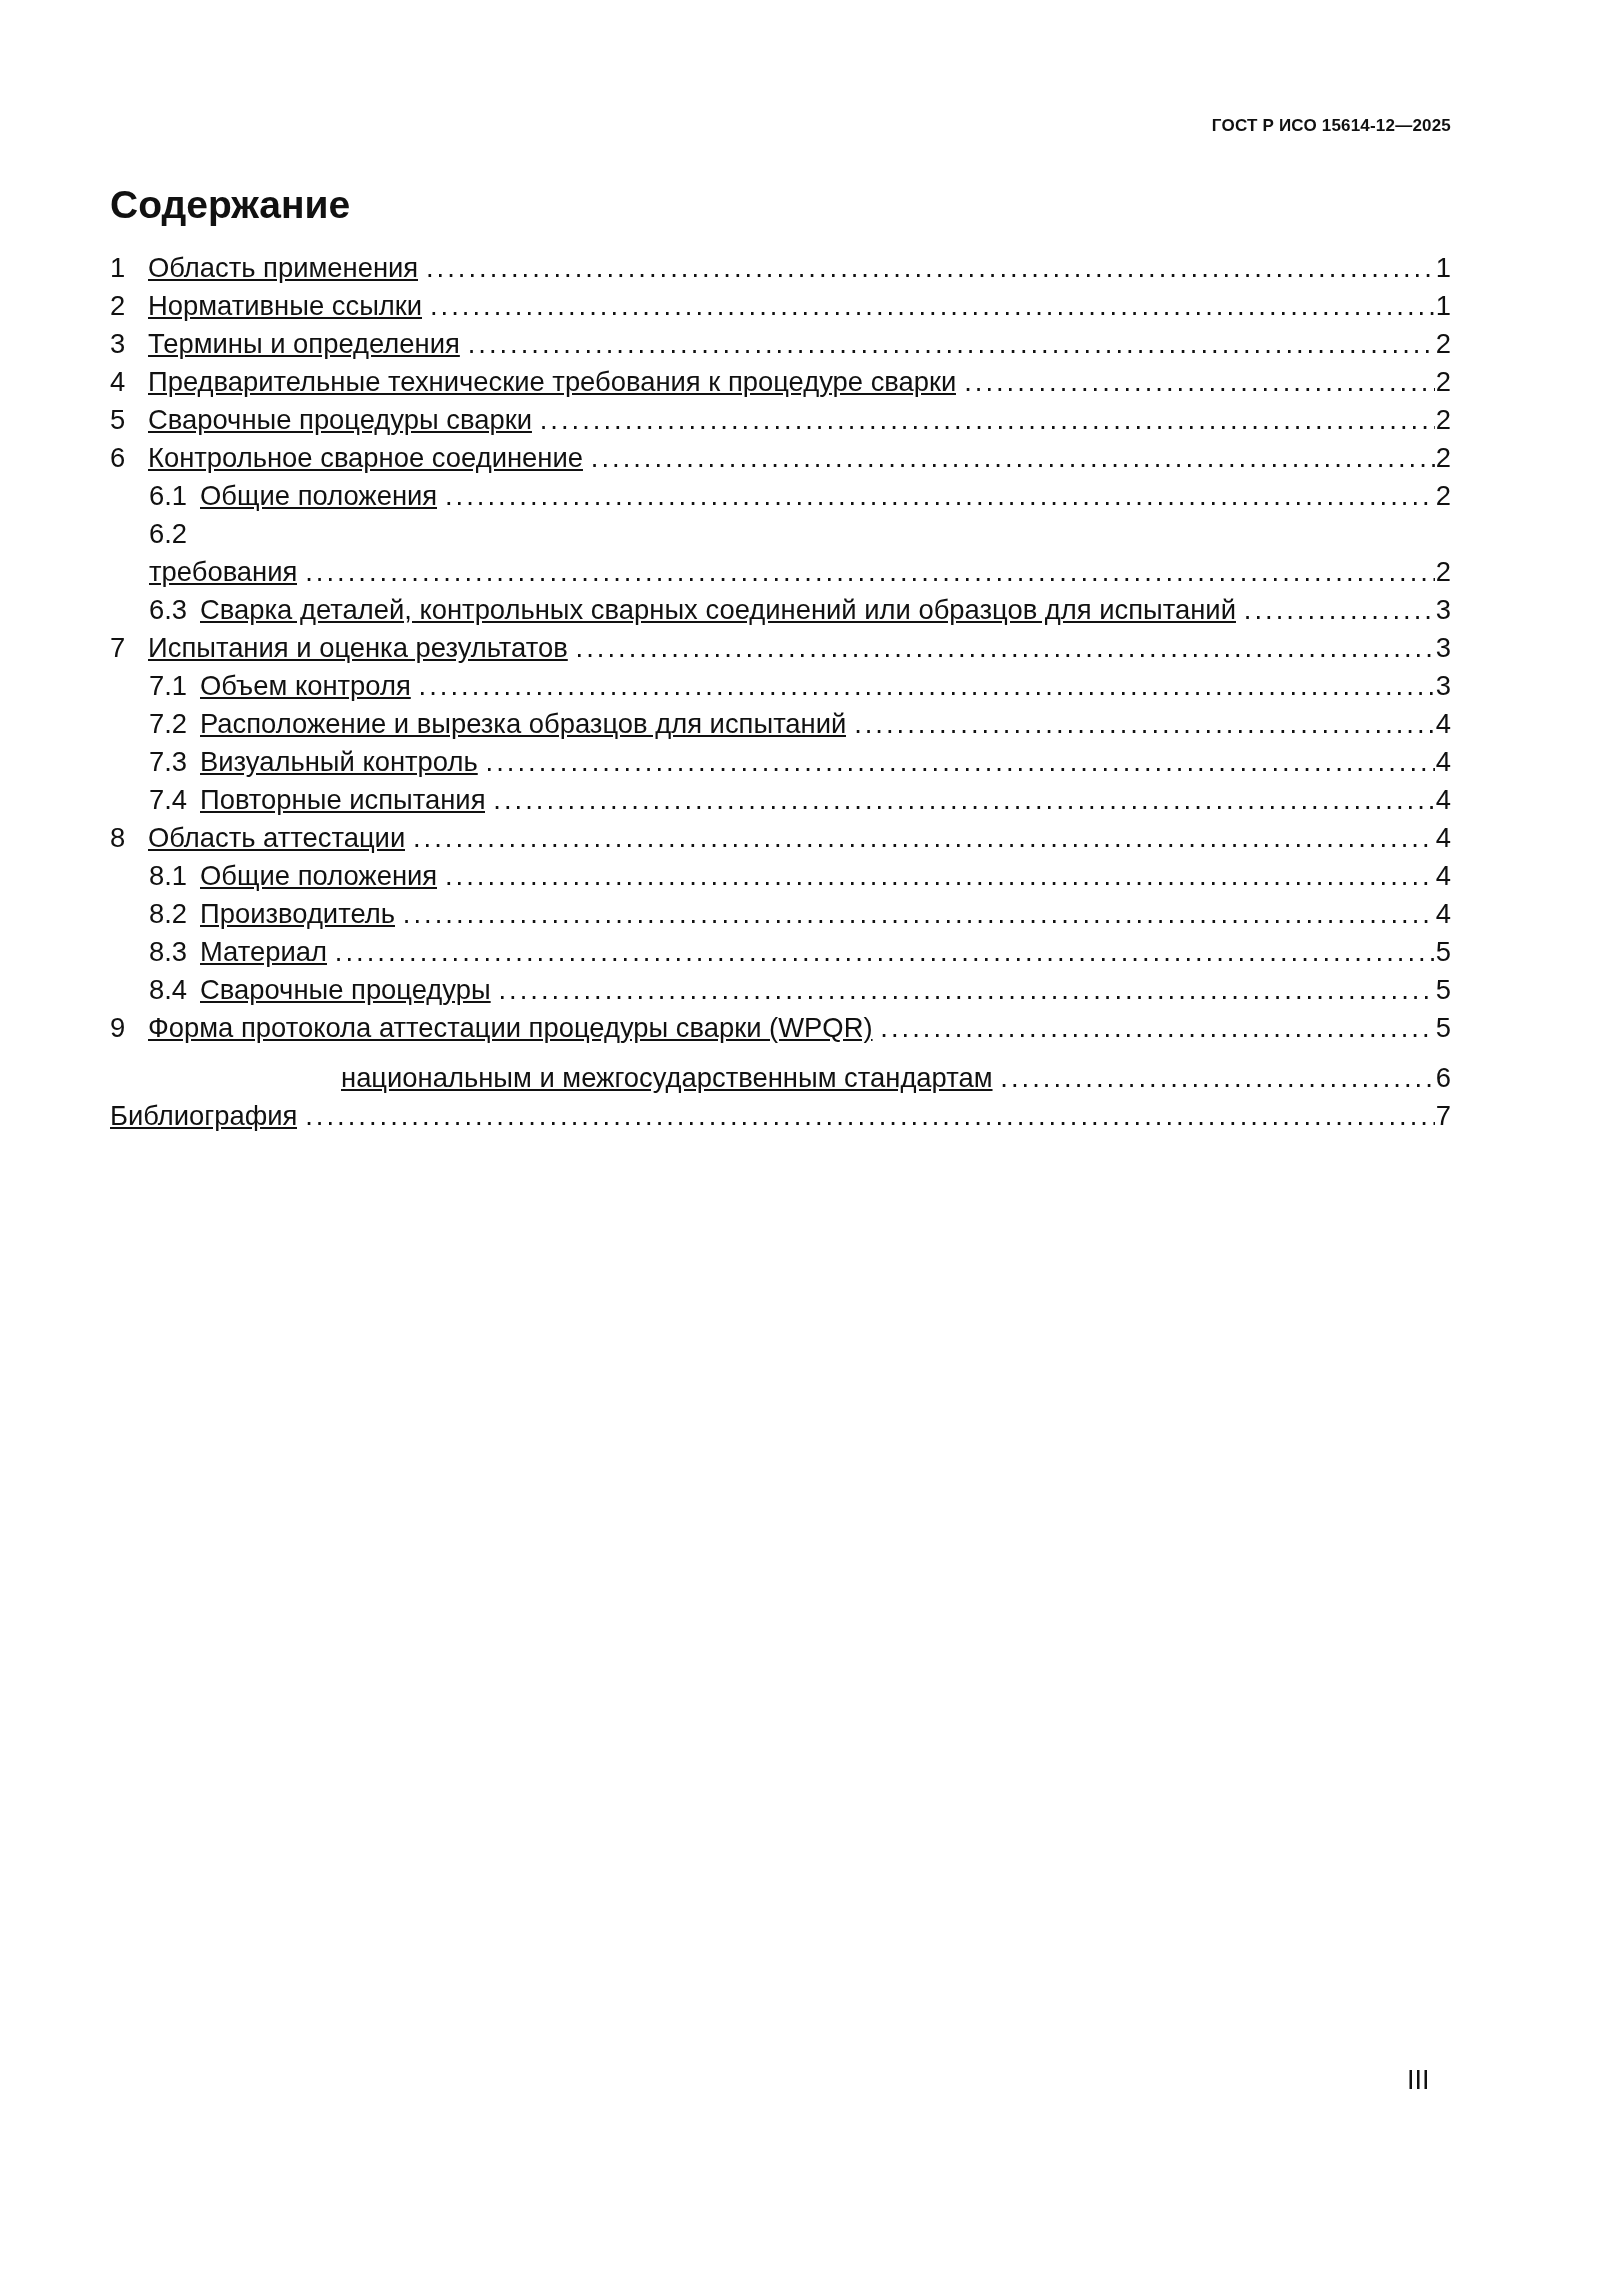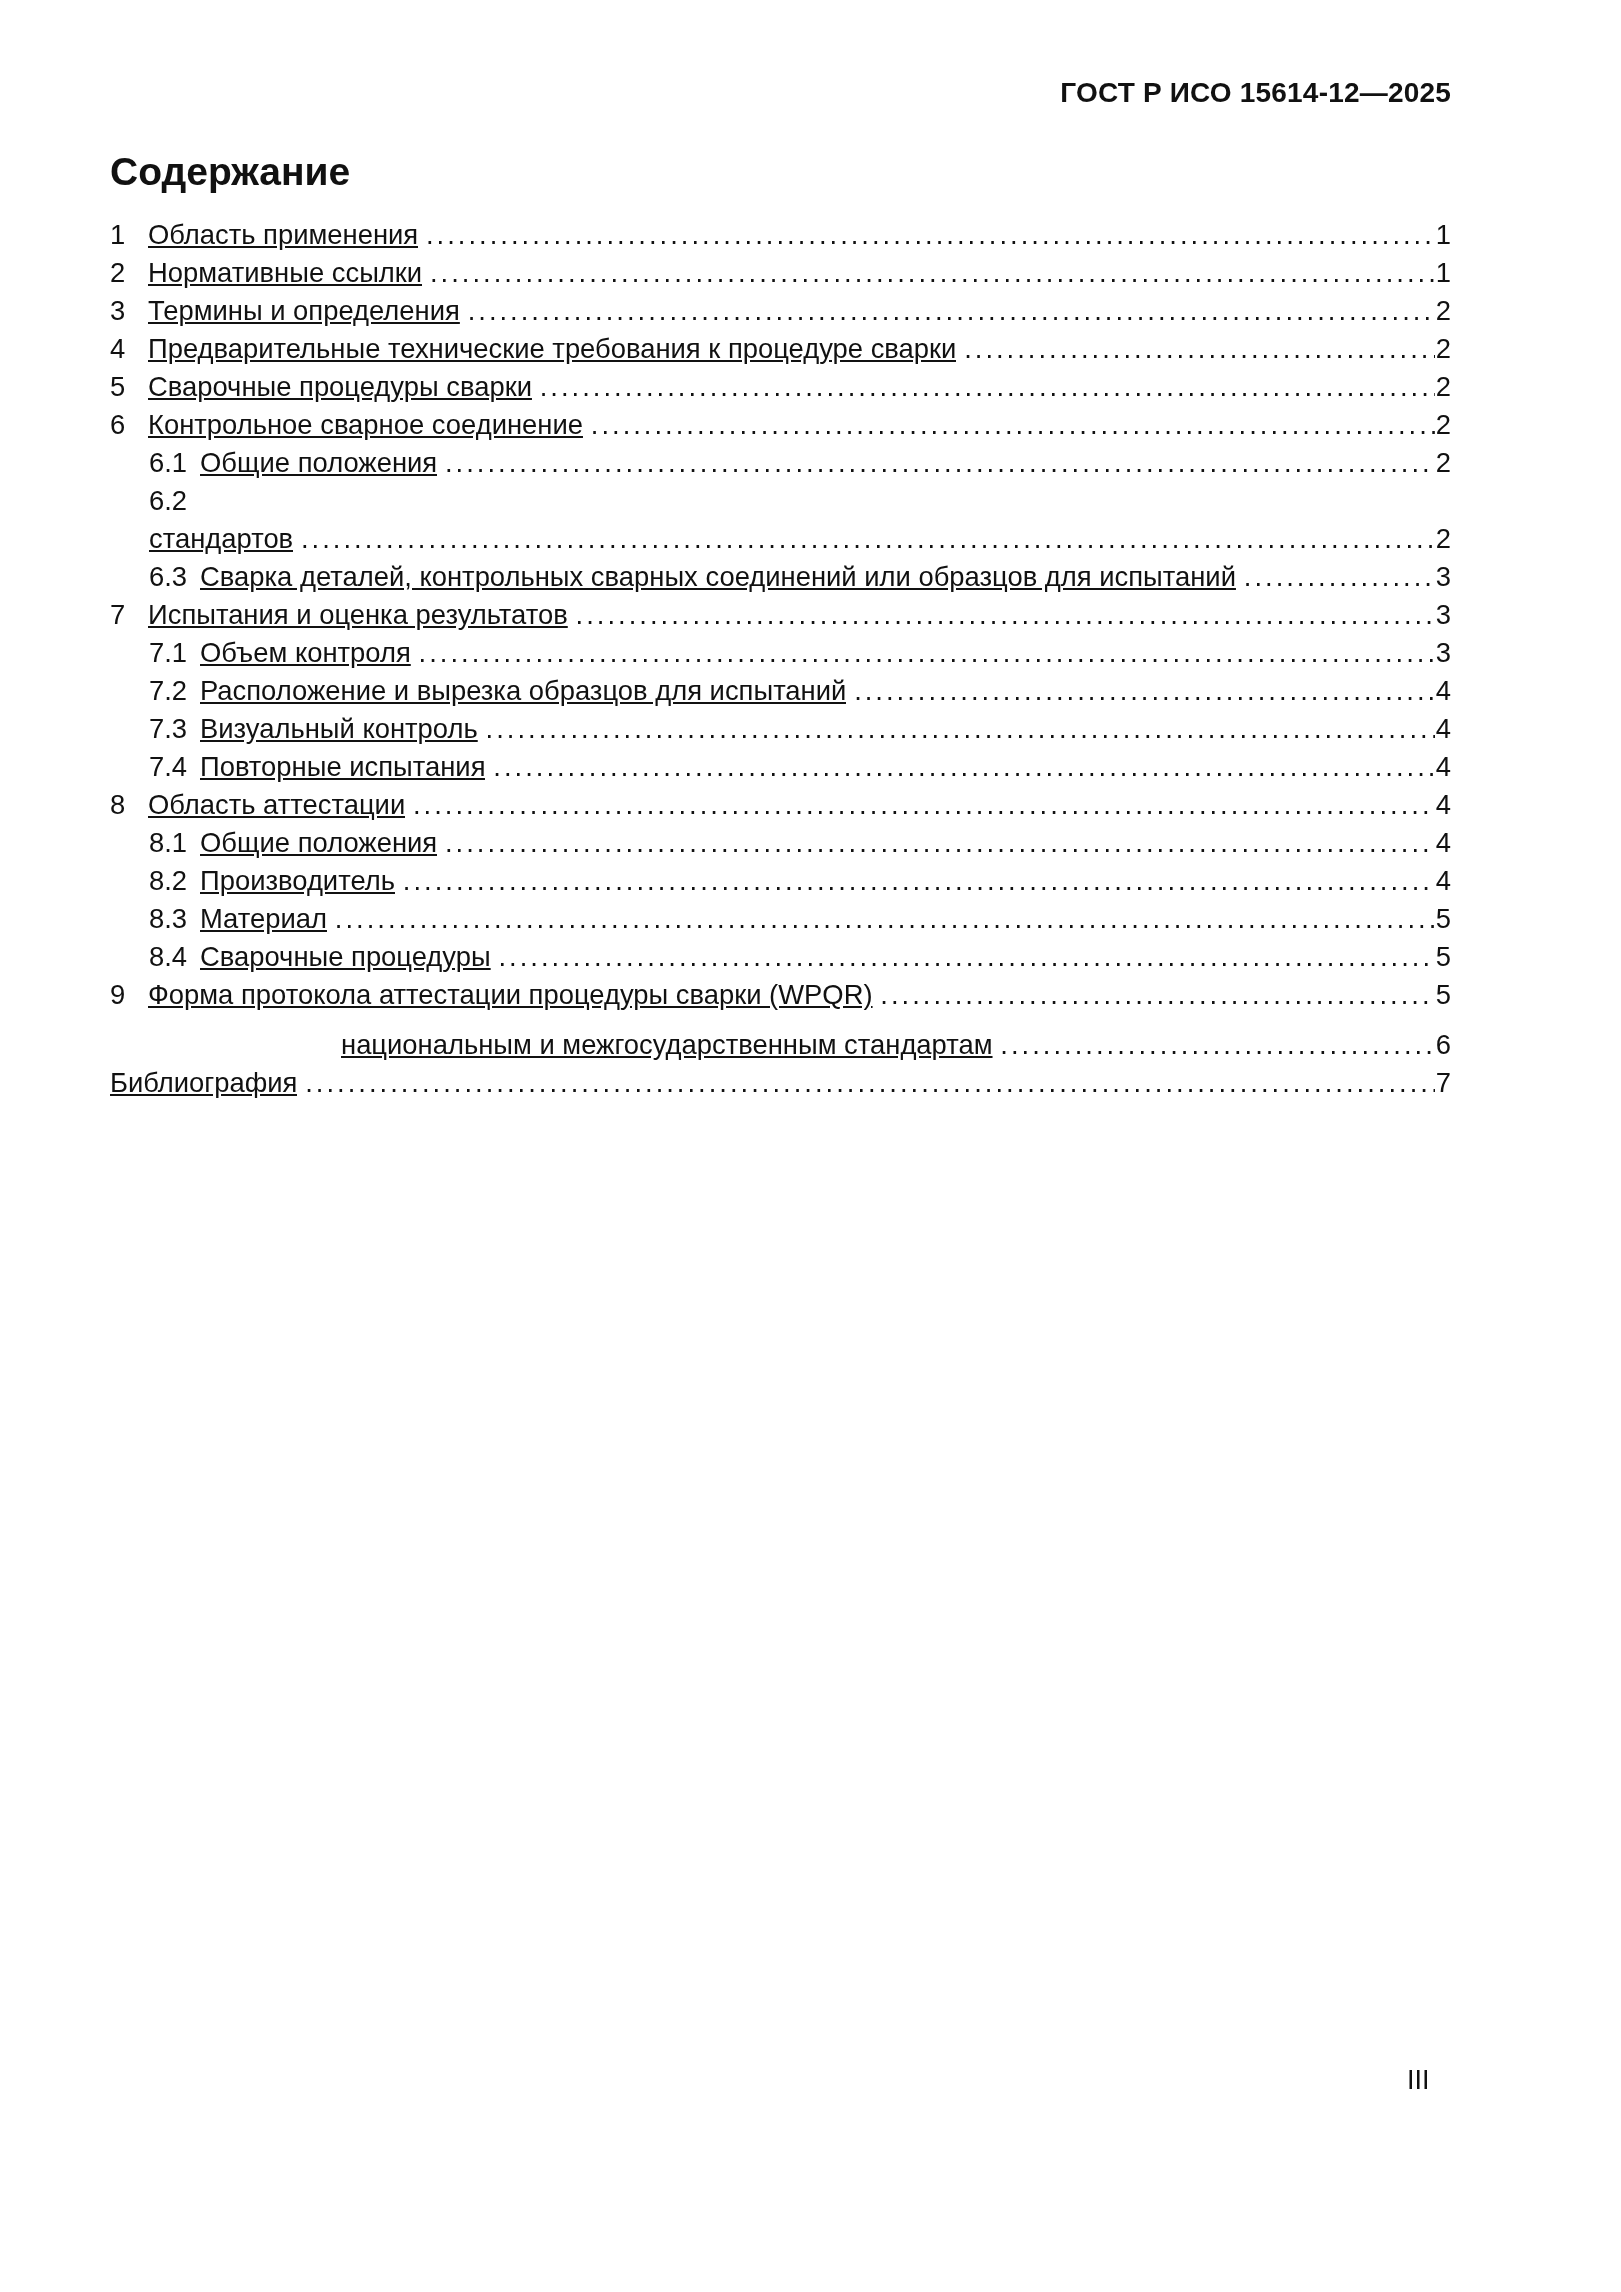--- a/index.html
+++ b/index.html
@@ -14,23 +14,23 @@
     background: #ffffff;
     color: #111111;
     font-family: "Liberation Sans", sans-serif;
     overflow: hidden;
   }
   .content {
     margin-left: 110px;
     width: 1341px;
   }
   .doc-header {
-    padding-top: 79px;
+    padding-top: 112px;
     text-align: right;
-    font-size: 28px;
+    font-size: 17px;
     font-weight: bold;
     line-height: 27.4px;
     letter-spacing: 0.2px;
   }
   .toc-title {
     margin-top: 49px;
     text-align: left;
     font-size: 39px;
     font-weight: bold;
     line-height: 33px;
@@ -132,21 +132,21 @@
         <div class="toc-row lvl1">
           <span class="toc-num">6.1</span>
           <span class="toc-text">Общие положения</span>
           <span class="toc-leader">. . . . . . . . . . . . . . . . . . . . . . . . . . . . . . . . . . . . . . . . . . . . . . . . . . . . . . . . . . . . . . . . . . . . . . . . . . . . . . . . . . . . . . . . . . . . . . . . . . . . . . . . . . . . . . . . . . . . . . . . . . . . . . . . . . . . . . . . . . . . . . . . . . . . . . . . . . . . . . . . . . . . . . . . . . </span>
           <span class="toc-page">2</span>
         </div>
         <div class="toc-row lvl1">
           <span class="toc-num">6.2</span>
         </div>
         <div class="toc-row cont-sub">
-          <span class="toc-text">стандартов</span>
+          <span class="toc-text">требования</span>
           <span class="toc-leader">. . . . . . . . . . . . . . . . . . . . . . . . . . . . . . . . . . . . . . . . . . . . . . . . . . . . . . . . . . . . . . . . . . . . . . . . . . . . . . . . . . . . . . . . . . . . . . . . . . . . . . . . . . . . . . . . . . . . . . . . . . . . . . . . . . . . . . . . . . . . . . . . . . . . . . . . . . . . . . . . . . . . . . . . . . </span>
           <span class="toc-page">2</span>
         </div>
         <div class="toc-row lvl1">
           <span class="toc-num">6.3</span>
           <span class="toc-text">Сварка деталей, контрольных сварных соединений или образцов для испытаний</span>
           <span class="toc-leader">. . . . . . . . . . . . . . . . . . . . . . . . . . . . . . . . . . . . . . . . . . . . . . . . . . . . . . . . . . . . . . . . . . . . . . . . . . . . . . . . . . . . . . . . . . . . . . . . . . . . . . . . . . . . . . . . . . . . . . . . . . . . . . . . . . . . . . . . . . . . . . . . . . . . . . . . . . . . . . . . . . . . . . . . . . </span>
           <span class="toc-page">3</span>
         </div>
         <div class="toc-row lvl0">

